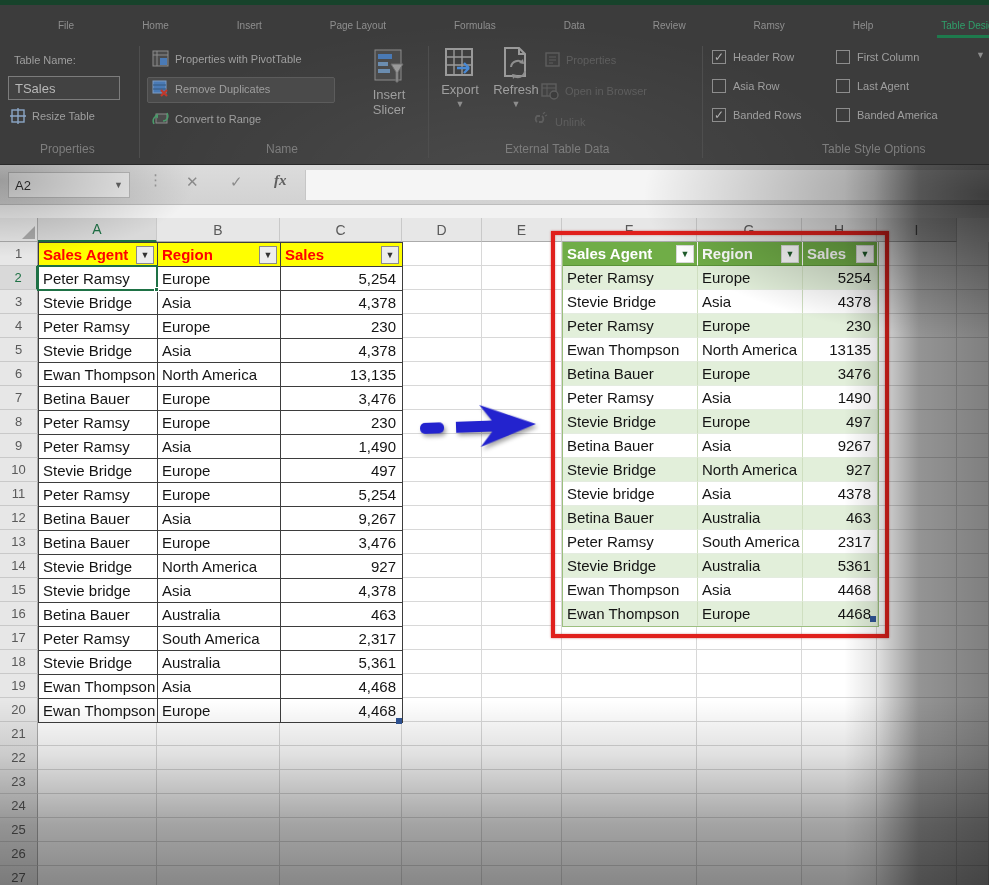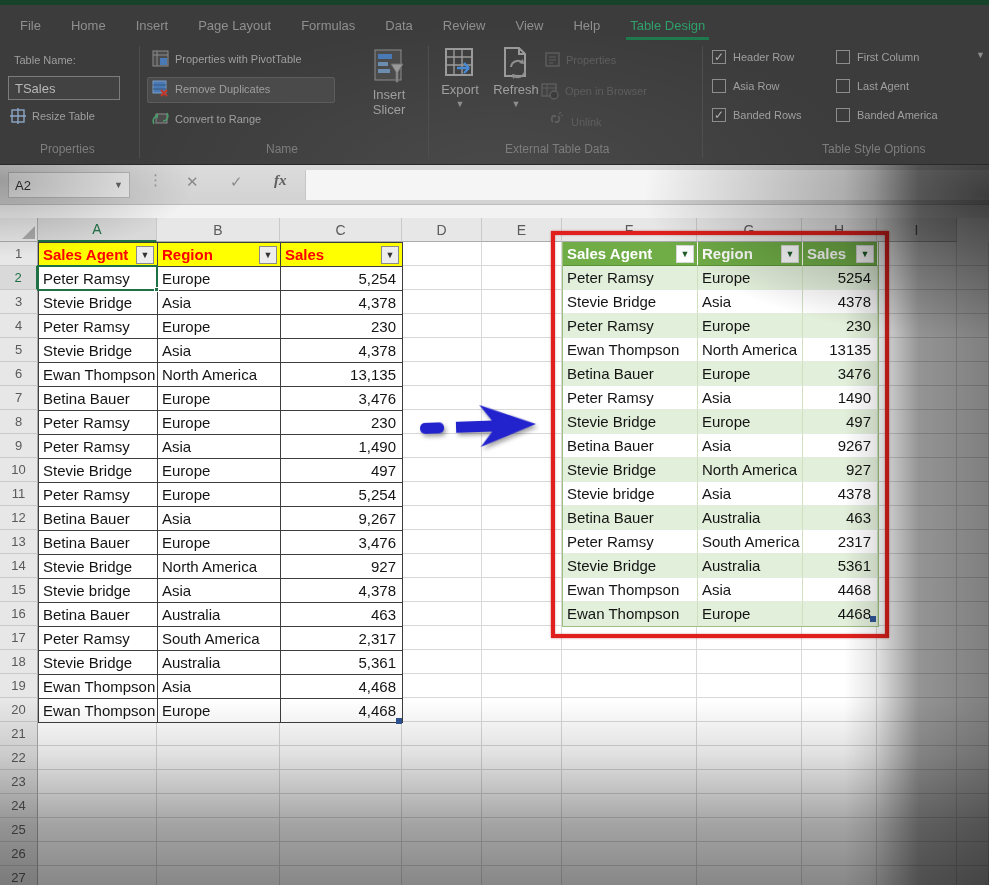--- a/index.html
+++ b/index.html
@@ -7,21 +7,21 @@
   #stage {
     position:relative; width:989px; height:885px; overflow:hidden;
     font-family:"Liberation Sans", sans-serif; background:#fff;
   }
   
   #ribbon { position:absolute; left:0; top:0; width:989px; height:165px;
     background:radial-gradient(ellipse 520px 220px at 500px 175px, rgba(255,255,255,0.07), rgba(255,255,255,0) 70%), #3C3C3C;
     border-bottom:1px solid #2a2a2a; }
   #titlebar-strip { position:absolute; left:0; top:0; width:989px; height:5px; background:#17432B; }
   #tab-row { position:absolute; left:20px; top:10px; height:30px; display:flex; gap:30px; align-items:center; }
-  .ribbon-tab { font-size:13px; color:#8f8f8f; white-space:nowrap; position:relative; cursor:default; }
+  .ribbon-tab { font-size:10px; color:#8f8f8f; white-space:nowrap; position:relative; cursor:default;margin-left:38px; }
   .ribbon-tab.active { color:#2FA06A; }
   .ribbon-tab.active::after { content:""; position:absolute; left:-4px; right:-4px; bottom:-7px; height:3px; background:#1E7A4D; }
   .grp-label { position:absolute; font-size:12px; color:#7d7d7d; white-space:nowrap; }
   .rib-divider { position:absolute; top:46px; height:112px; width:1px; background:#4e4e4e; }
   .rib-text { font-size:11px; color:#9f9f9f; white-space:nowrap; }
   .rib-text.disabled { color:#5e5e5e; }
   .rib-item { position:absolute; display:flex; align-items:center; gap:6px; }
   .hl-box { position:absolute; background:#4a4a4a; border:1px solid #5c5c5c; border-radius:2px; }
   #tname-input { position:absolute; left:8px; top:76px; width:112px; height:24px; background:#424242;
     border:1px solid #7c7c7c; color:#b8b8b8; font-size:13px; padding:2px 6px; font-family:inherit; }
@@ -100,21 +100,21 @@
   <div id="ribbon">
     <div id="titlebar-strip"></div>
     <div id="tab-row">
         <span class="ribbon-tab">File</span>
         <span class="ribbon-tab">Home</span>
         <span class="ribbon-tab">Insert</span>
         <span class="ribbon-tab">Page Layout</span>
         <span class="ribbon-tab">Formulas</span>
         <span class="ribbon-tab">Data</span>
         <span class="ribbon-tab">Review</span>
-        <span class="ribbon-tab">View</span>
+        <span class="ribbon-tab">Ramsy</span>
         <span class="ribbon-tab">Help</span>
         <span class="ribbon-tab active">Table Design</span>
       </div>
 
     <div class="rib-text" style="position:absolute; left:14px; top:54px;">Table Name:</div>
     <input id="tname-input" value="TSales" style="">
     <div class="rib-item" style="left:10px; top:108px;">
       <span>
         <svg width="16" height="16">
             <rect x="2" y="2" width="12" height="12" fill="none" stroke="#8aa5c5" stroke-width="1.4"></rect>
@@ -210,21 +210,21 @@
     <div class="rib-item" style="left:541px; top:82px;">
       <span>
         <svg width="18" height="18">
             <rect x="1" y="2" width="14" height="12" fill="none" stroke="#5e5e5e" stroke-width="1.4"></rect>
             <path d="M1 6 L15 6 M6 2 L6 14" stroke="#5e5e5e"></path>
             <circle cx="13" cy="13" r="4" fill="#3c3c3c" stroke="#5e5e5e" stroke-width="1.4"></circle>
           </svg>
       </span>
       <span class="rib-text disabled">Open in Browser</span>
     </div>
-    <div class="rib-item" style="left:547px; top:112px;align-items:flex-end;">
+    <div class="rib-item" style="left:531px; top:112px;align-items:flex-end;">
       <span>
         <svg width="18" height="16">
             <path d="M6 10 a4 4 0 0 1 0 -6 l3 0 M11 4 a4 4 0 0 1 0 6 l-3 0" stroke="#5e5e5e" stroke-width="1.8" fill="none"></path>
             <path d="M12 2 L14 0 M14 4 L16 3" stroke="#5e5e5e" stroke-width="1.2"></path>
           </svg>
       </span>
       <span class="rib-text disabled">Unlink</span>
     </div>
     <div class="grp-label" style="left:505px; top:142px;">External Table Data</div>
     <div class="rib-divider" style="left:702px;"></div>

